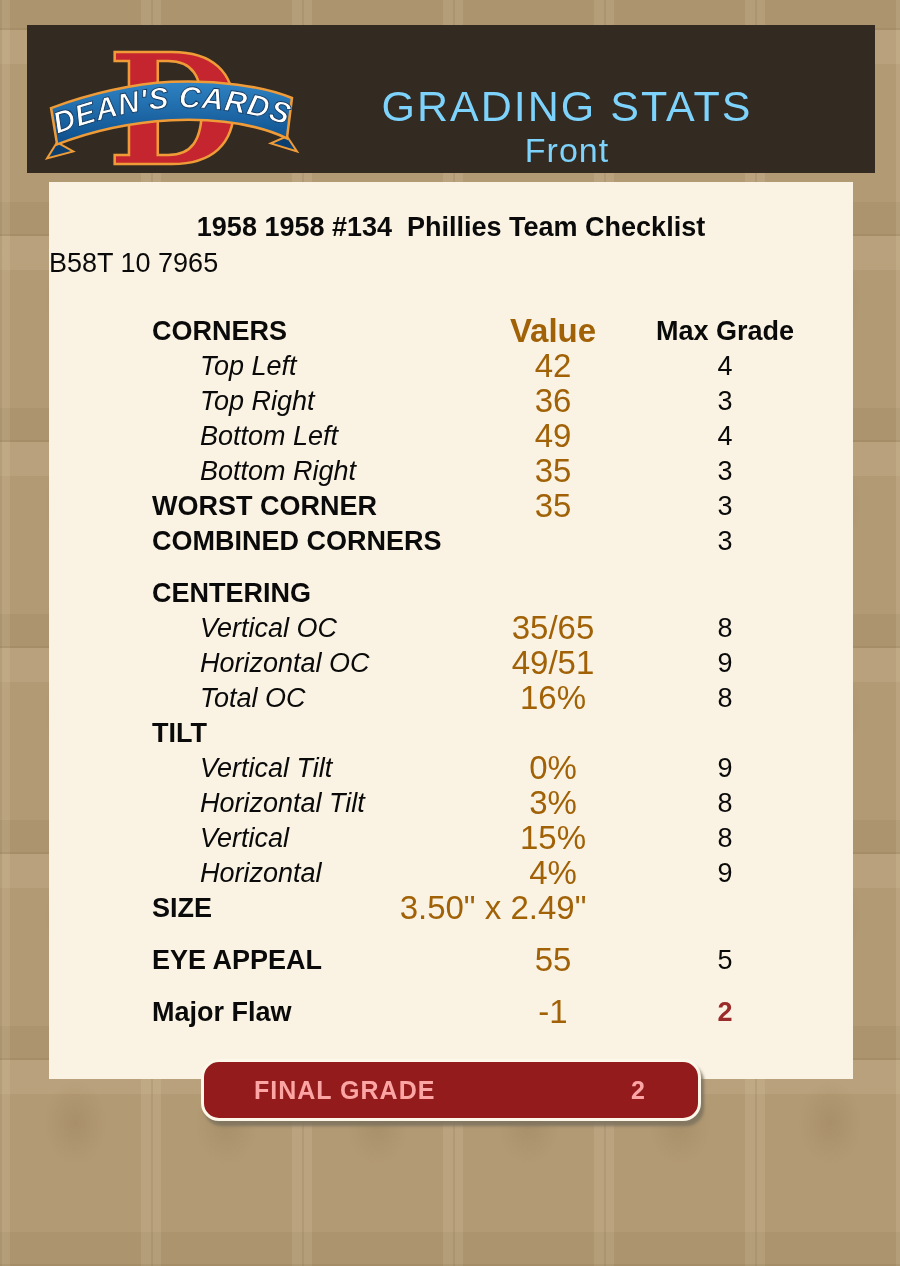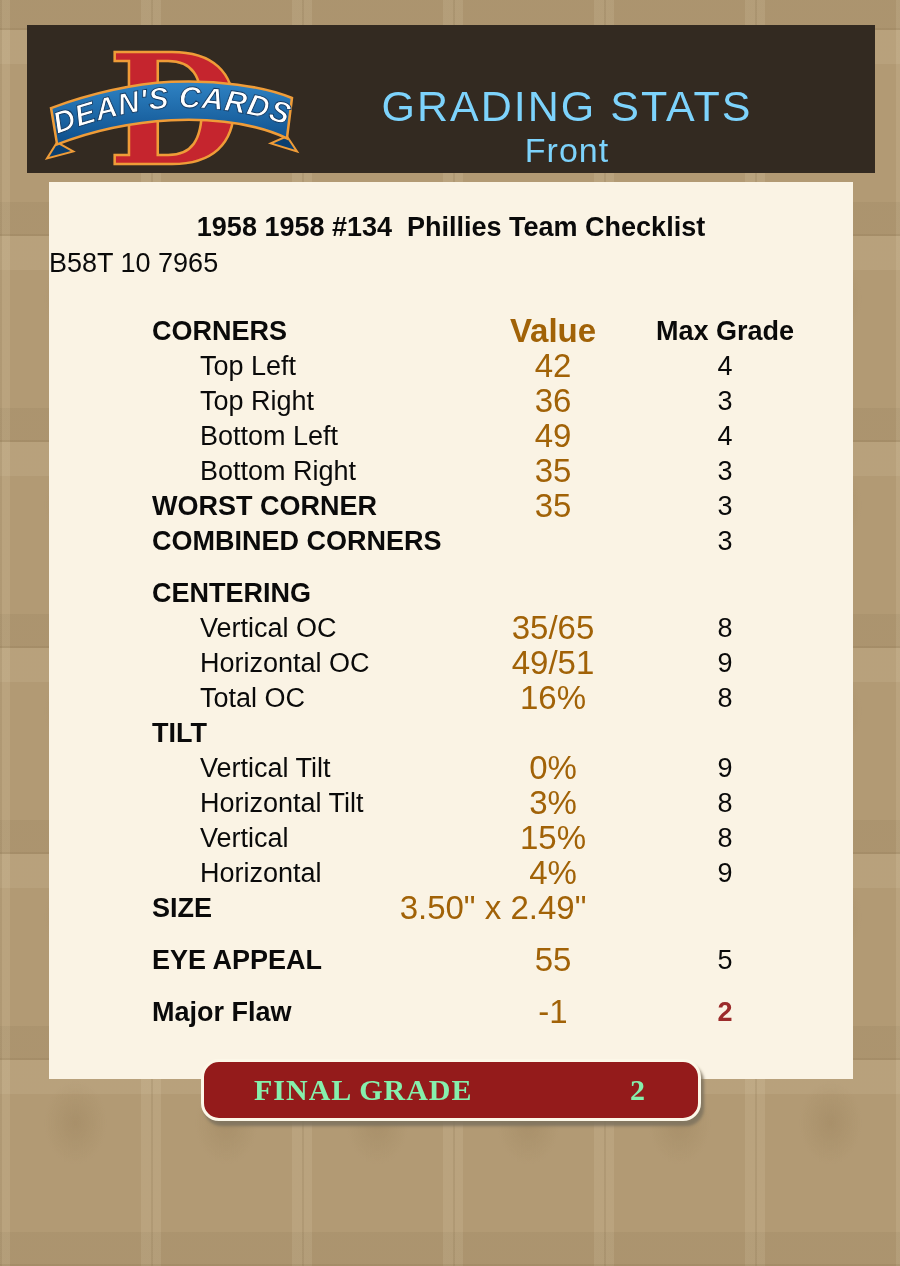--- a/index.html
+++ b/index.html
@@ -35,38 +35,38 @@
     background:#faf3e4;box-sizing:border-box;padding-top:30px;margin-top:9px;
   }
   .card-title{margin:0;text-align:center;font-size:27px;line-height:30px;font-weight:bold;color:#0a0a0a;white-space:pre;}
   .card-id{margin:6px 0 0;text-align:left;font-size:27px;line-height:30px;color:#0a0a0a;}
   
   .stats{margin-top:35px;}
   .row{position:relative;height:35px;}
   .row.spacer{height:17px;}
   .lbl{position:absolute;left:103px;top:50%;transform:translateY(-50%);
        font-size:27px;font-weight:bold;color:#0a0a0a;white-space:nowrap;}
-  .lbl.indent{left:151px;font-weight:normal;}
+  .lbl.indent{left:151px;font-weight:normal;font-style:italic;}
   .val{position:absolute;left:404px;width:200px;top:50%;transform:translateY(-50%);
        text-align:center;font-size:33px;color:#a16207;white-space:nowrap;}
   .val.wide{left:304px;width:280px;}
   .max{position:absolute;left:576px;width:200px;top:50%;transform:translateY(-50%);
        text-align:center;font-size:27px;color:#0a0a0a;}
   .bold{font-weight:bold;}
   .max.accent{color:#9b2b2b;font-weight:bold;}
   
   .final-grade{
     box-sizing:border-box;position:relative;
     margin:30px 0 0 152px;width:500px;height:62px;
     background:#941b1b;border:3px solid #fcf7e8;border-radius:18px;
     box-shadow:3px 5px 3px rgba(125,114,94,0.85);
     display:flex;align-items:center;justify-content:space-between;
     padding:0 52px 0 50px;cursor:pointer;
   }
-  .fg-label,.fg-value{color:#86efac;font-size:30px;font-weight:bold;letter-spacing:1px;font-family:Liberation Serif, serif;}
+  .fg-label,.fg-value{color:#fca5a5;font-size:25px;font-weight:bold;letter-spacing:1px;}
 </style>
 </head>
 <body>
 
 <div class="bg-collage"></div>
 
 <div class="header-bar">
   <svg class="logo" viewBox="0 0 250 140" xmlns="http://www.w3.org/2000/svg">
     <defs>
       <linearGradient id="ribbonGrad" x1="0" y1="0" x2="0" y2="1">

